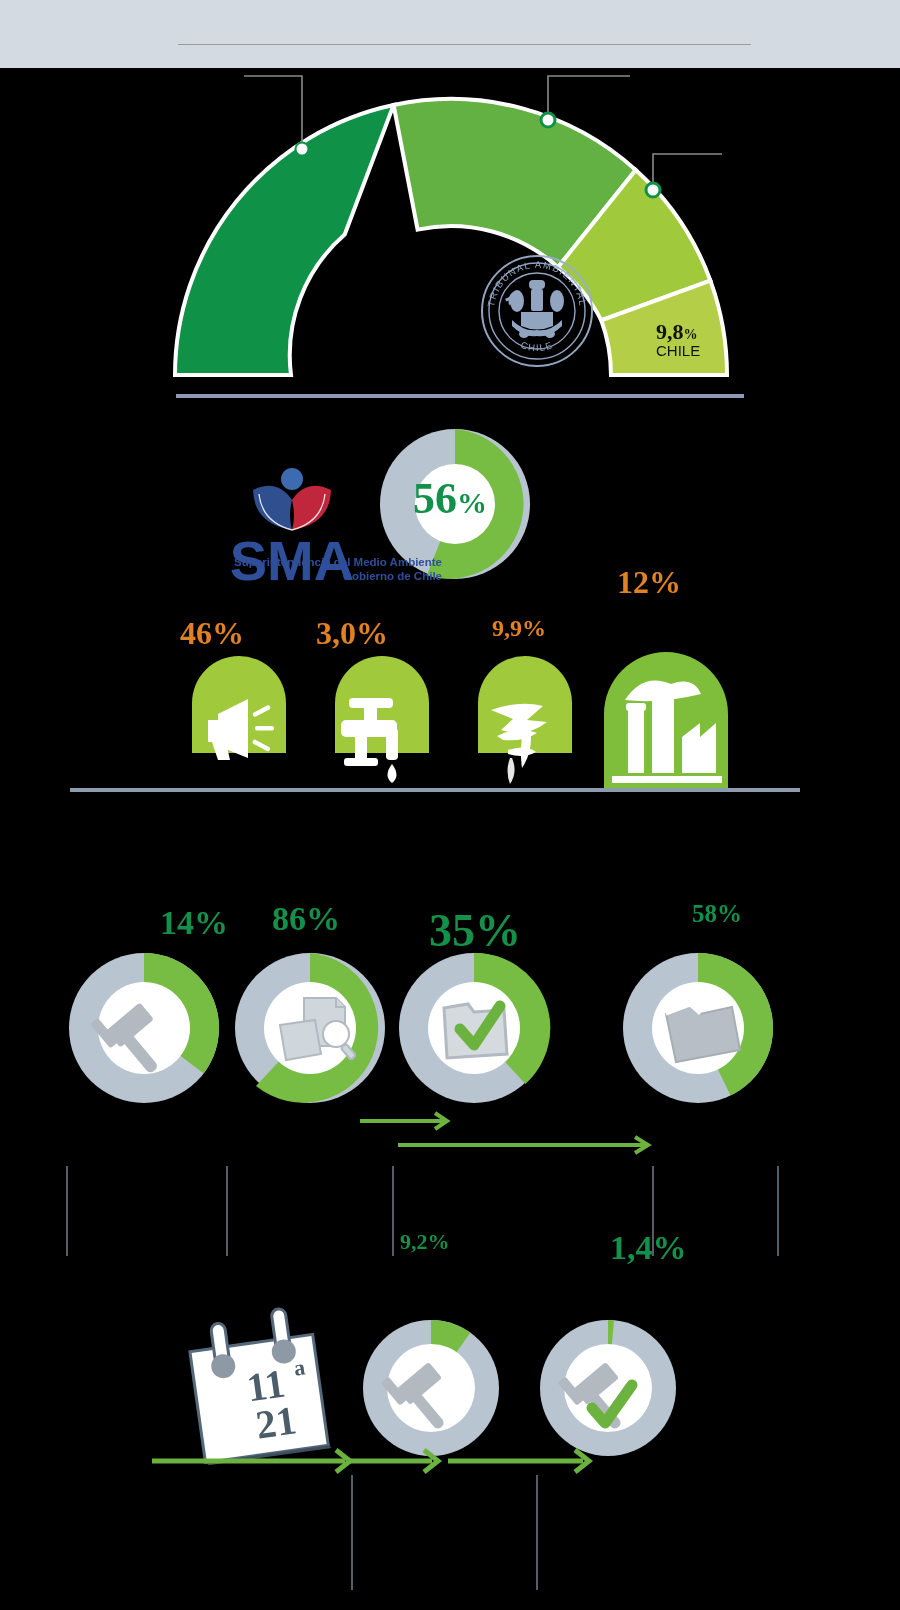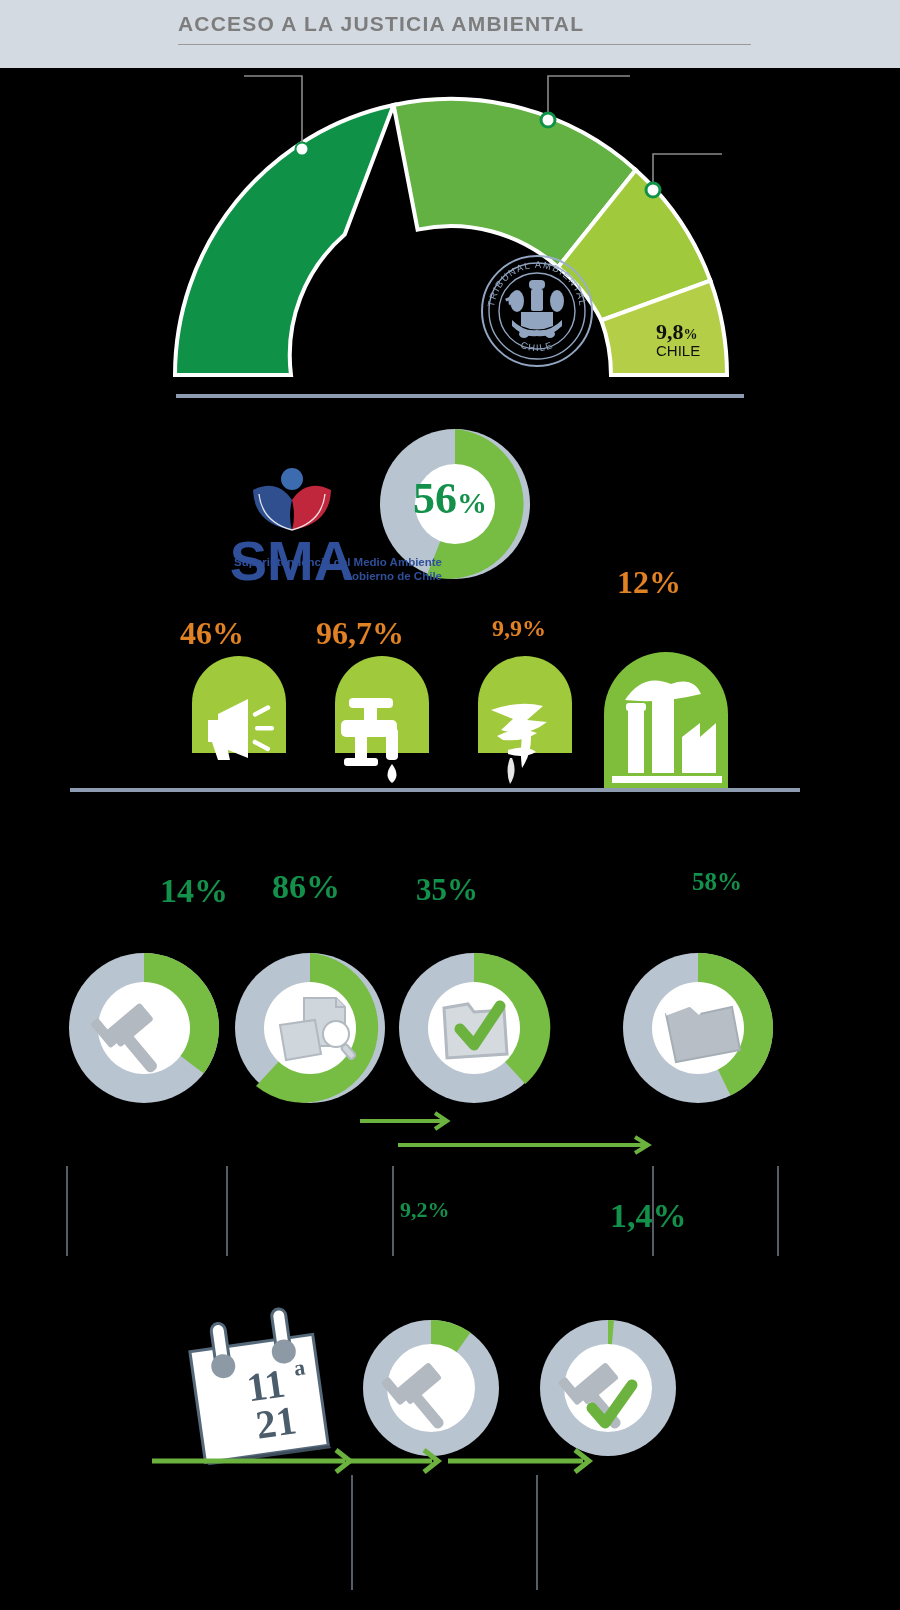--- a/index.html
+++ b/index.html
@@ -17,38 +17,37 @@
 
   svg.layer{position:absolute;left:0;top:0;overflow:visible;}
 
   
   .lbl{position:absolute;white-space:nowrap;}
 
   .otros-pct{font-size:22px;font-weight:bold;color:#111;font-family:"Liberation Serif",serif;}
   .otros-pct .sm{font-size:14px;}
   .otros-word{font-size:15px;color:#111;font-family:"Liberation Sans",sans-serif;}
 
-  .big-green{color:#13914b;font-weight:bold;font-family:"Liberation Serif",serif;}
+  .big-green{color:#13914b;font-weight:bold;font-family:"Liberation Serif",serif;margin-top:32px;}
   .orange{color:#e08123;font-weight:bold;font-family:"Liberation Serif",serif;}
 
   .sma-sub{color:#2f4f9b;font-weight:bold;text-align:center;font-size:11.5px;
      line-height:14px;font-family:"Liberation Sans",sans-serif;}
 
   .center56{position:absolute;color:#13914b;font-weight:bold;
      font-family:"Liberation Serif",serif;font-size:44px;text-align:center;}
   .center56 .pc{font-size:30px;}
 
   .cal-txt{position:absolute;color:#4b5c6b;font-weight:bold;
      font-family:"Liberation Serif",serif;}
 </style>
 </head>
 <body>
 
 <div id="header">
-  <div id="header-title">ACCESO A LA JUSTICIA AMBIENTAL</div>
   <div id="header-rule"></div>
 </div>
 
 <div id="stage">
 
 <svg class="layer" width="900" height="340" style="top:0">
 
   <path d="M 175 307 A 276 276 0 0 1 393.6 37.0 L 344.7 166.5 A 160 160 0 0 0 291 307 Z" fill="#0f9247" stroke="#ffffff" stroke-width="4"></path>
 
   <path d="M 393.6 37.0 A 276 276 0 0 1 635.7 101.9 L 558.0 199.2 A 160 160 0 0 0 417.6 161.6 Z" fill="#63b043" stroke="#ffffff" stroke-width="4"></path>
@@ -174,21 +173,21 @@
       <rect x="628" y="141" width="16" height="64"></rect>
       <rect x="626" y="135" width="20" height="8" rx="3"></rect>
       <rect x="652" y="122" width="22" height="83"></rect>
       <path d="M 682 155 l 0 50 l 34 0 l 0 -50 l -16 14 l 0 -14 l -18 14 z"></path>
       <rect x="612" y="208" width="110" height="7"></rect>
     </g>
   </g>
 </svg>
 
 <div class="lbl orange" style="left:180px;top:547px;font-size:32px;">46%</div>
-<div class="lbl orange" style="left:316px;top:547px;font-size:32px;">96,7%</div>
+<div class="lbl orange" style="left:316px;top:547px;font-size:32px;">3,0%</div>
 <div class="lbl orange" style="left:492px;top:547px;font-size:24px;">9,9%</div>
 <div class="lbl orange" style="left:617px;top:496px;font-size:32px;">12%</div>
 
 <div style="position:absolute;left:70px;top:720px;width:730px;height:4px;background:#8c9bb0;"></div>
 
 <svg class="layer" width="900" height="260" style="top:840px">
 
   <g>
     <circle cx="144" cy="120" r="75" fill="#b8c4cf"></circle>
     <path d="M 144 120 L 144 45 A 75 75 0 0 1 203.7 165.4 Z" fill="#77bd43"></path>
@@ -249,21 +248,21 @@
     <line x1="67" y1="78" x2="67" y2="168"></line>
     <line x1="227" y1="78" x2="227" y2="168"></line>
     <line x1="393" y1="78" x2="393" y2="168"></line>
     <line x1="653" y1="78" x2="653" y2="168"></line>
     <line x1="778" y1="78" x2="778" y2="168"></line>
   </g>
 </svg>
 
 <div class="lbl big-green" style="left:160px;top:804px;font-size:34px;">14%</div>
 <div class="lbl big-green" style="left:272px;top:800px;font-size:34px;">86%</div>
-<div class="lbl big-green" style="left:416px;top:804px;font-size:31px;">35%</div>
+<div class="lbl big-green" style="left:429px;top:804px;font-size:46px;">35%</div>
 <div class="lbl big-green" style="left:692px;top:800px;font-size:25px;">58%</div>
 
 <svg class="layer" width="900" height="260" style="top:1175px">
 
   <g transform="rotate(-8 255 148)">
     <rect x="196" y="100" width="124" height="112" fill="#ffffff" stroke="#55697a" stroke-width="3"></rect>
     <path d="M 199 215 L 323 215 L 320 212 L 196 212 Z" fill="#3e4e5c"></path>
     <rect x="220" y="76" width="14" height="48" rx="7" fill="#ffffff" stroke="#55697a" stroke-width="3"></rect>
     <rect x="282" y="70" width="14" height="48" rx="7" fill="#ffffff" stroke="#55697a" stroke-width="3"></rect>
     <circle cx="227" cy="119" r="12" fill="#8d9aa6"></circle>

